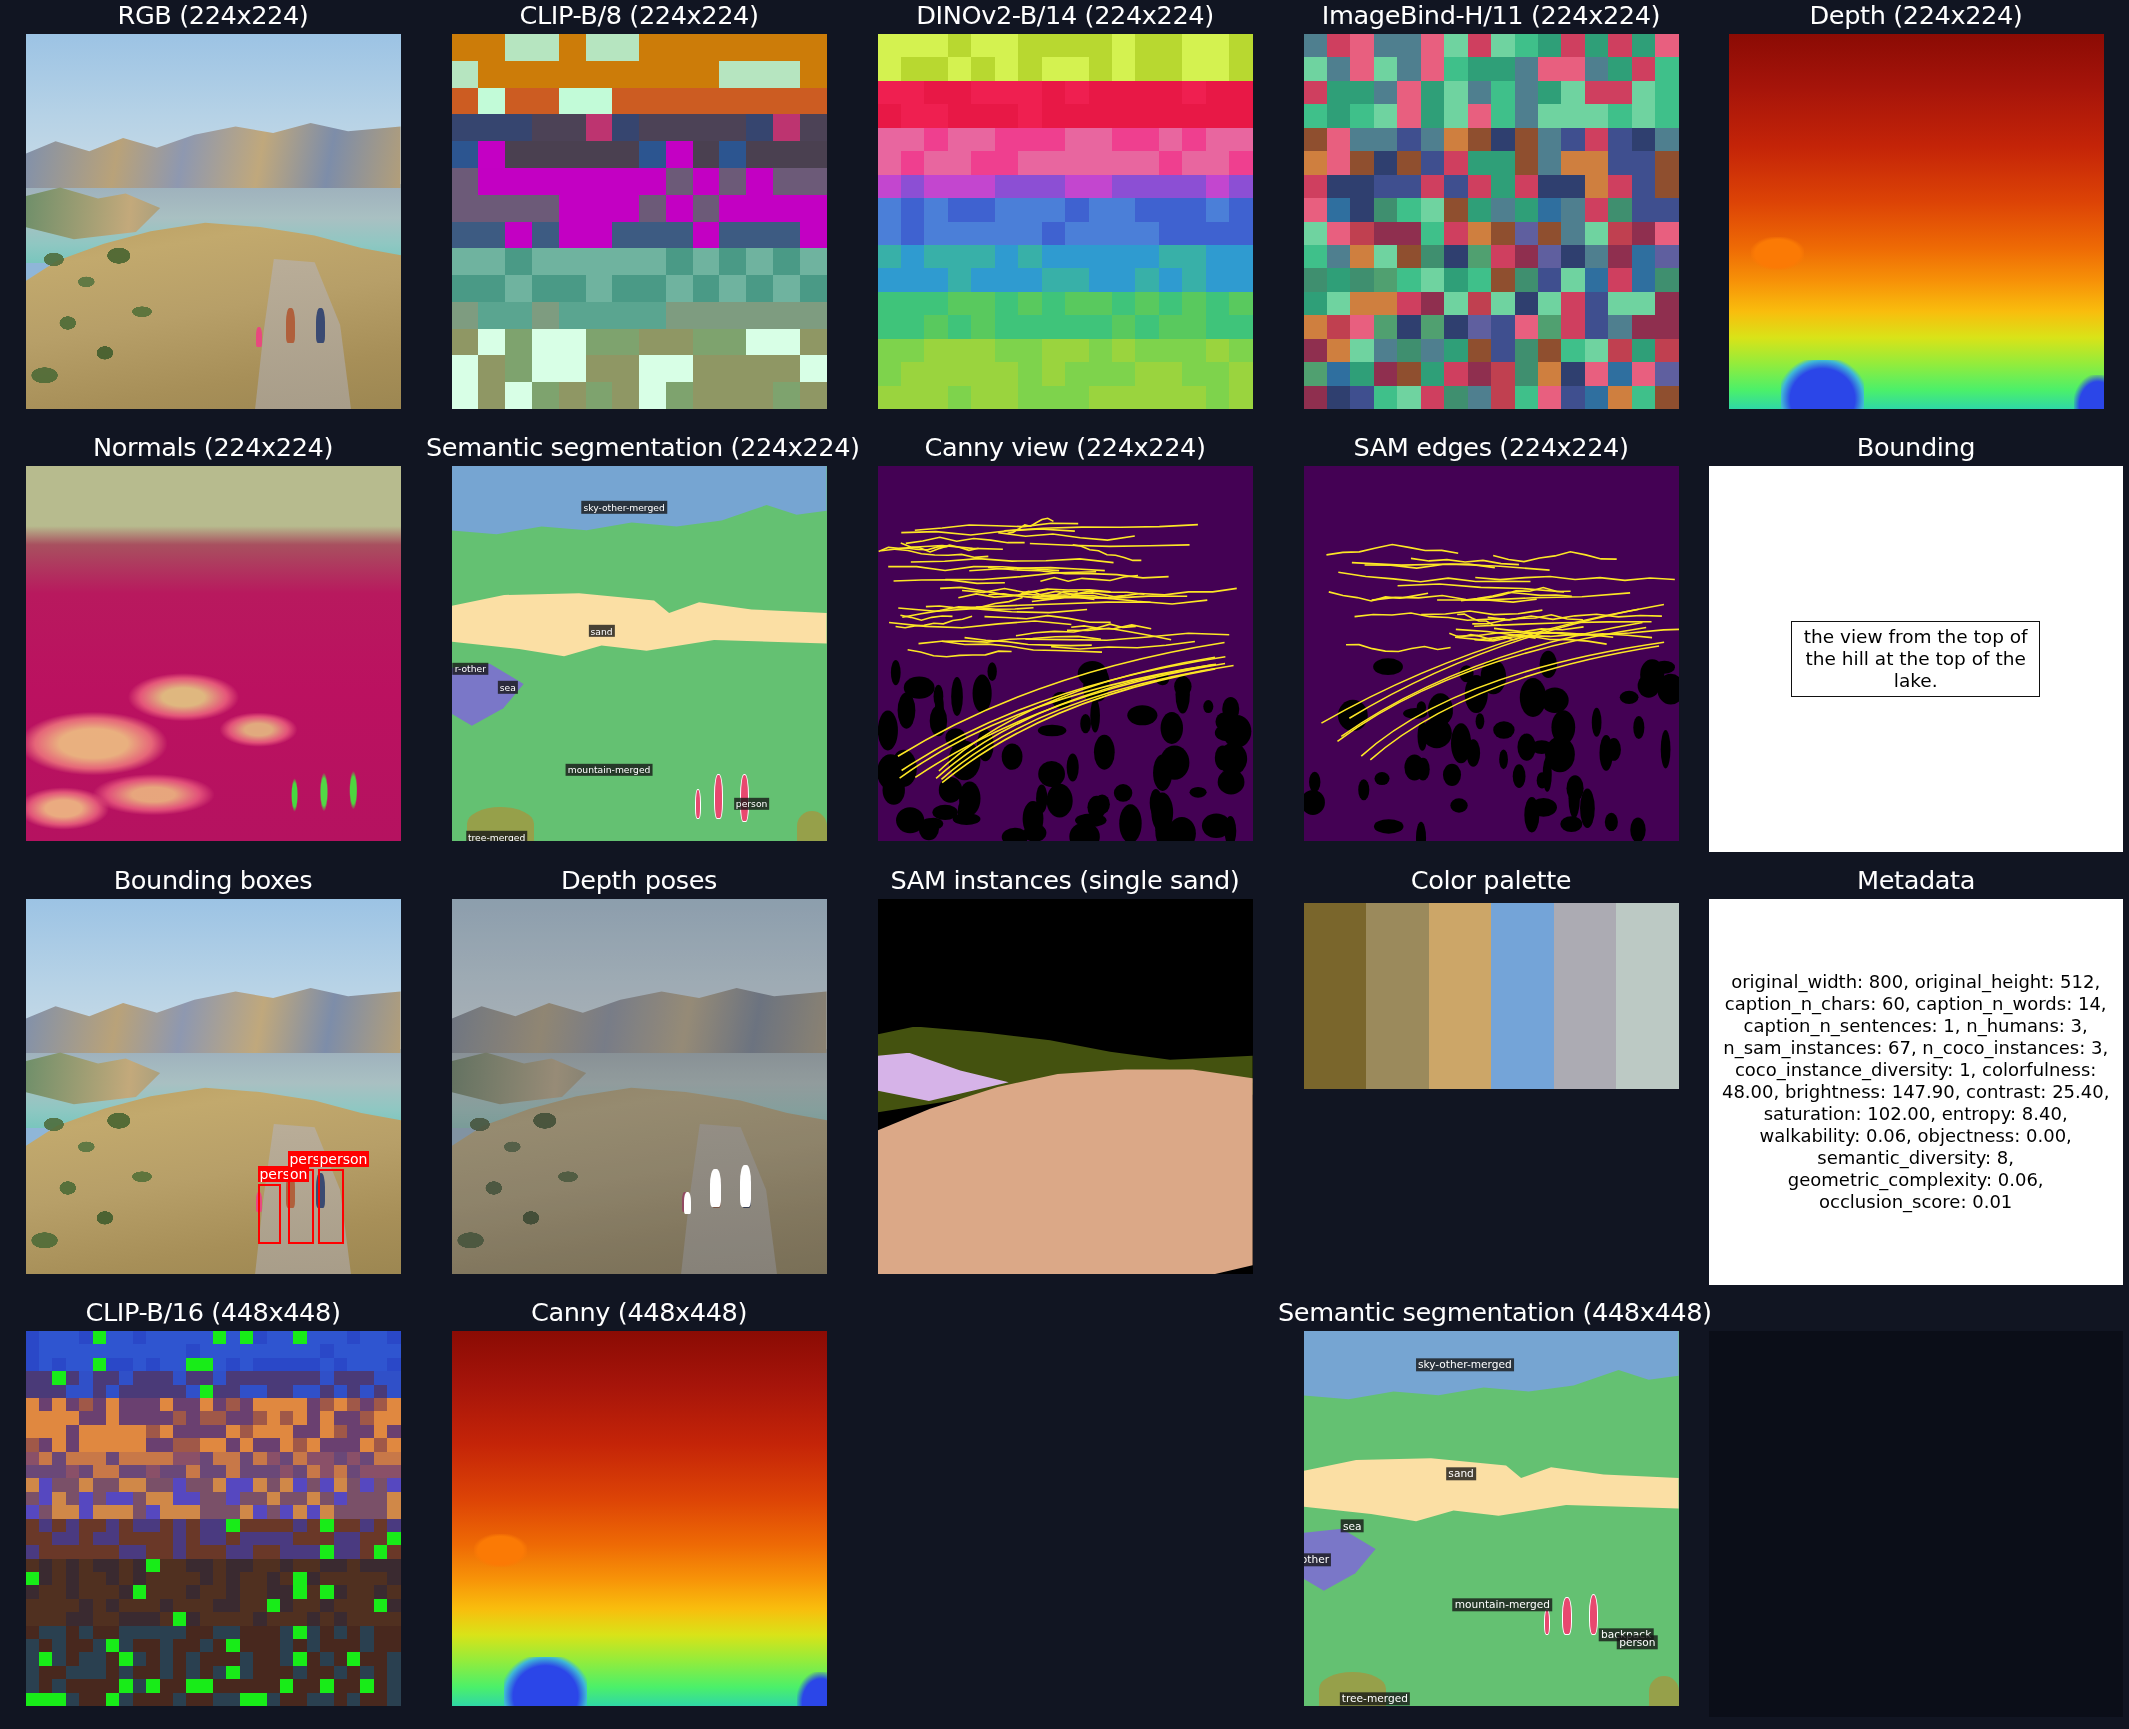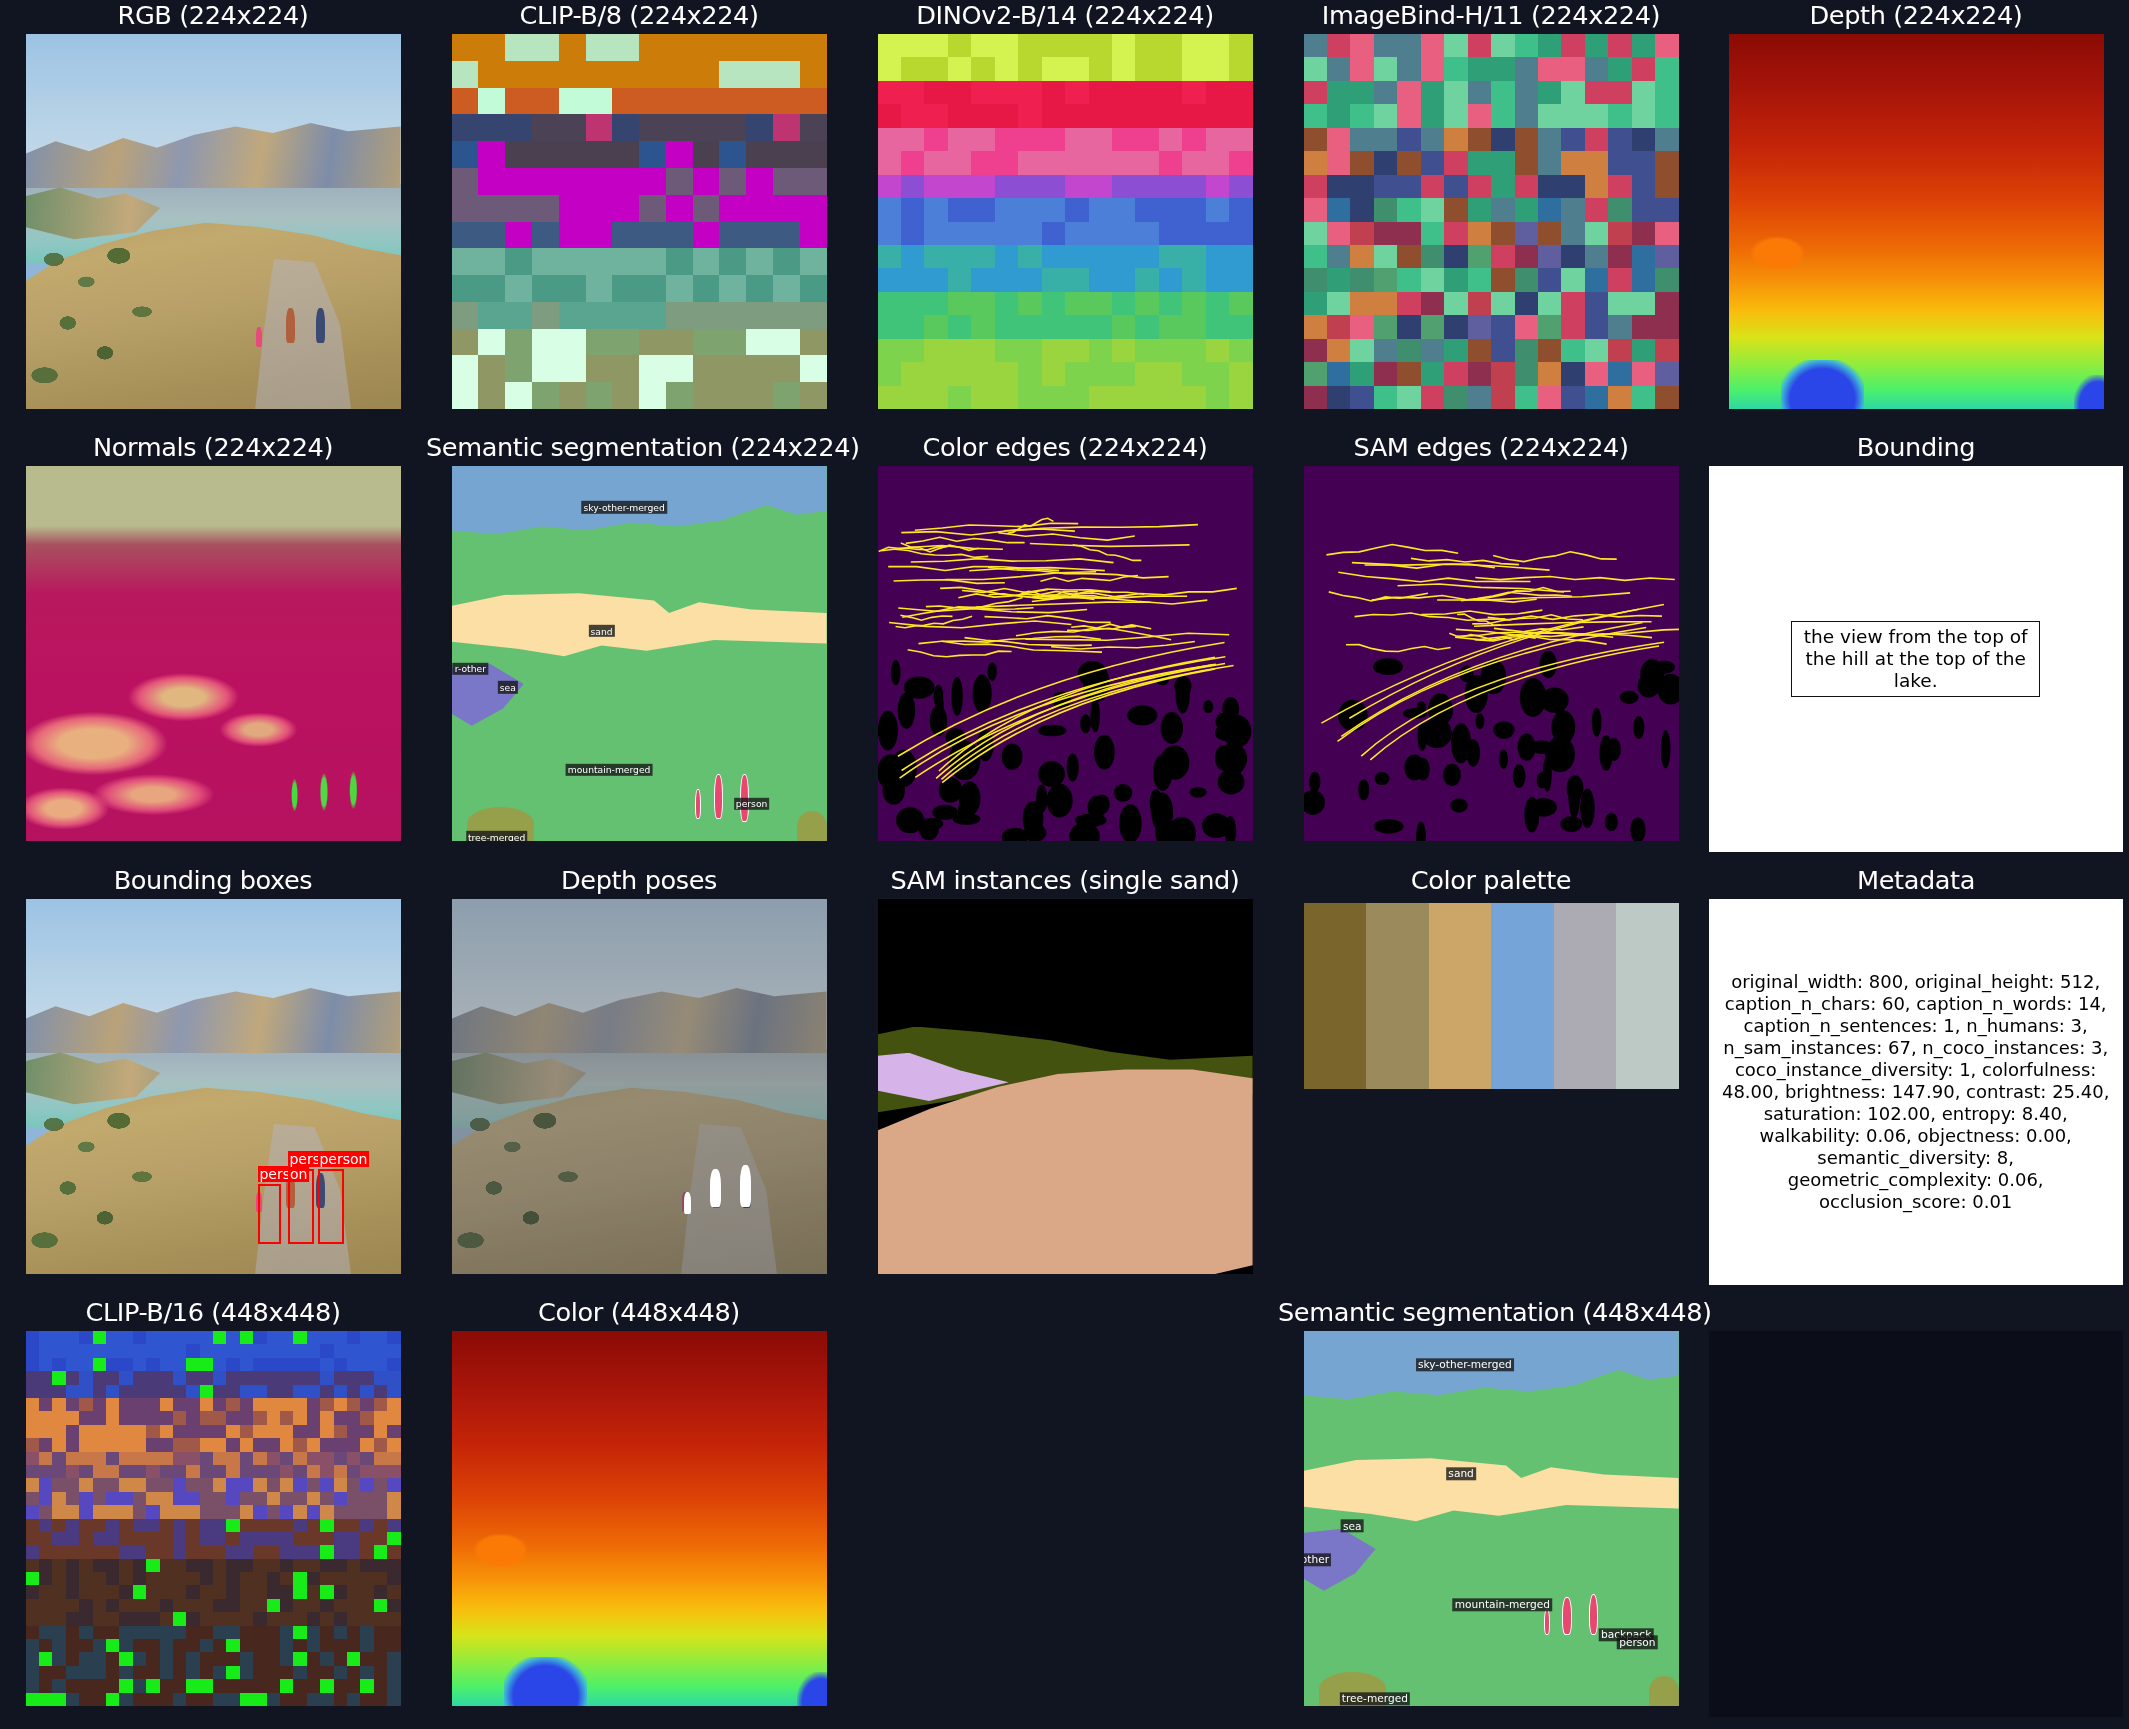--- a/index.html
+++ b/index.html
@@ -957,21 +957,21 @@
           <span class="seg-label" style="left: 40%; top: 44%;">sand</span>
           <span class="seg-label" style="left: 5%; top: 54%;">r-other</span>
           <span class="seg-label" style="left: 15%; top: 59%;">sea</span>
           <span class="seg-label" style="left: 42%; top: 81%;">mountain-merged</span>
           <span class="seg-label" style="left: 80%; top: 90%;">person</span>
           <span class="seg-label" style="left: 12%; top: 99%;">tree-merged</span>
         </div>
       </div>
     </div>
     <div class="cell" style="left: 852px; top: 432px; width: 426px; height: 432px;">
-      <div class="cell-title">Color edges (224x224)</div>
+      <div class="cell-title">Canny view (224x224)</div>
       <div class="cell-body" style="width: 375px; height: 375px; left: 25.6px;">
         <div class="edges">
           <svg viewBox="0 0 224 224" preserveAspectRatio="none">
             <path d="M12.1 84.8 L34.7 86.8 L57.2 85.2 L79.8 87.1 L102.3 87.6 L124.9 85.7"></path>
             <path d="M40.2 67.8 L62.7 67.8 L85.2 66.1 L107.7 63.8 L130.3 63.2"></path>
             <path d="M13.6 46.0 L19.5 48.4 L25.3 49.0 L31.1 51.3 L36.9 49.2 L42.7 47.3 L48.5 48.5 L54.3 50.4 L60.1 49.1"></path>
             <path d="M88.0 103.5 L112.4 103.7 L136.7 104.1 L161.1 102.1 L185.4 99.9 L209.8 100.8"></path>
             <path d="M9.3 68.7 L26.0 68.1 L42.6 68.0 L59.2 70.1 L75.8 69.7"></path>
             <path d="M22.0 38.4 L38.3 37.0 L54.5 35.2 L70.8 35.7 L87.0 36.2 L103.3 34.2 L119.6 34.4"></path>
             <path d="M97.0 68.9 L105.3 66.6 L113.6 68.8 L121.9 67.1 L130.3 67.7 L138.6 68.4 L146.9 66.3 L155.3 65.4"></path>
@@ -2058,21 +2058,21 @@
           <div style="background: rgb(42, 64, 80);"></div>
           <div style="background: rgb(72, 40, 30);"></div>
           <div style="background: rgb(42, 64, 80);"></div>
           <div style="background: rgb(72, 40, 30);"></div>
           <div style="background: rgb(72, 40, 30);"></div>
           <div style="background: rgb(42, 64, 80);"></div>
         </div>
       </div>
     </div>
     <div class="cell" style="left: 426px; top: 1297px; width: 426px; height: 432px;">
-      <div class="cell-title">Color (448x448)</div>
+      <div class="cell-title">Canny (448x448)</div>
       <div class="cell-body" style="width: 375px; height: 375px; left: 25.6px;">
         <div class="depth">
           <div class="cold"></div>
           <div class="cold2"></div>
           <div class="warm"></div>
         </div>
       </div>
     </div>
     <div class="cell" style="left: 1278px; top: 1297px; width: 426px; height: 432px;">
       <div class="cell-title">Semantic segmentation (448x448)</div>

